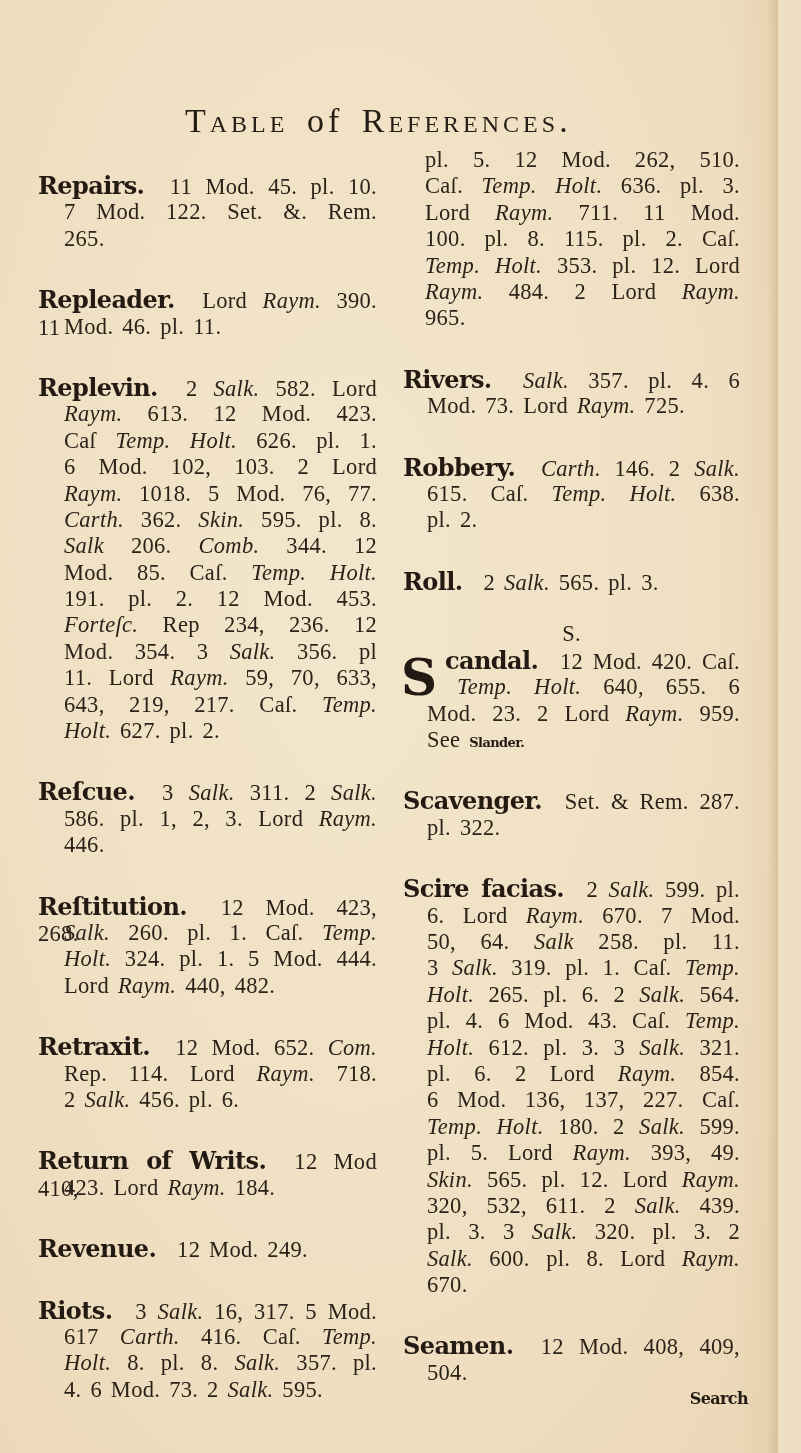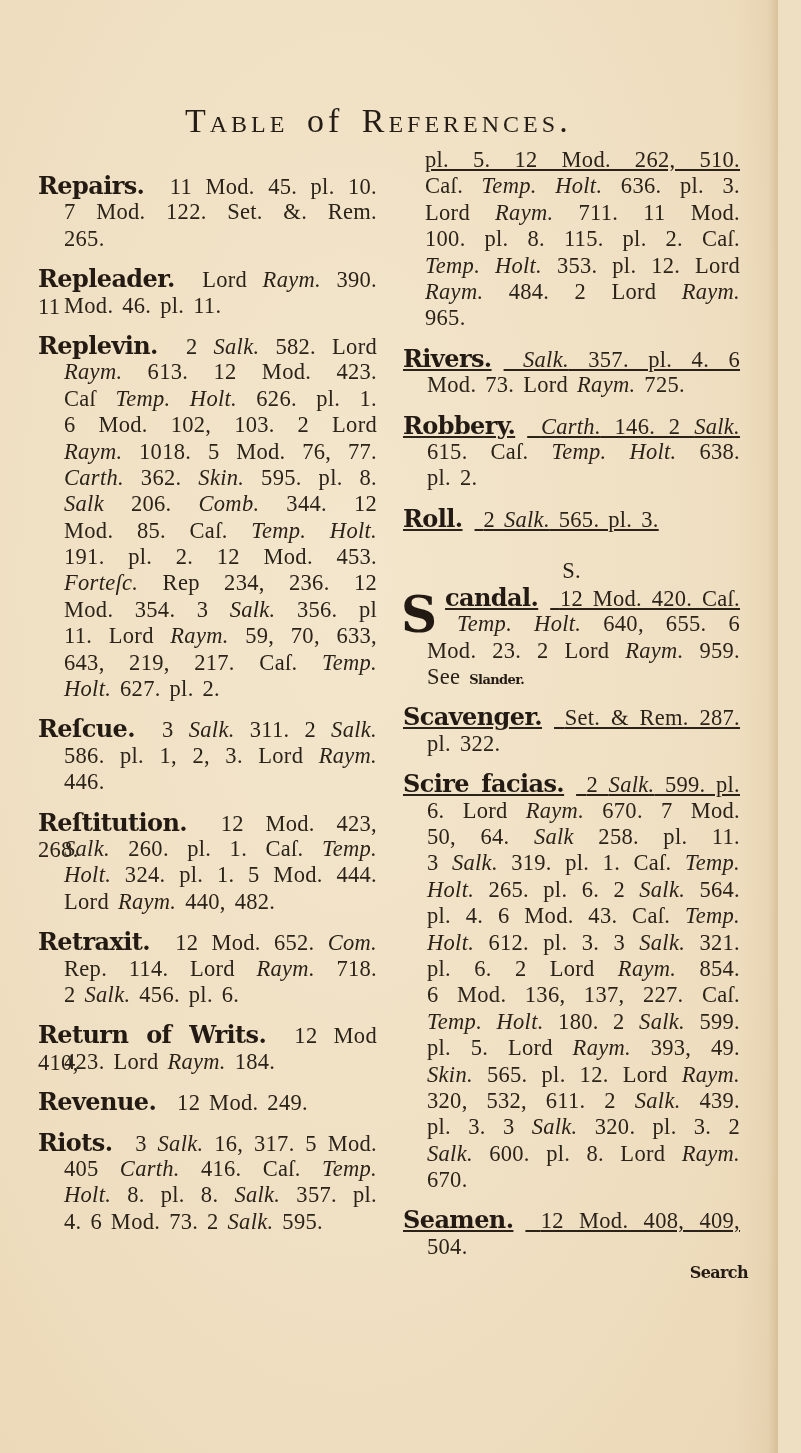--- a/index.html
+++ b/index.html
@@ -20,28 +20,28 @@
       position: absolute; left: 185px; top: 104px; margin: 0;
       font-family: "Liberation Serif", serif; font-weight: normal;
       font-size: 34px; line-height: 34px;
       font-variant: small-caps; letter-spacing: 4px; word-spacing: 6px;
       white-space: nowrap; color: #241d15;
     }
     .title .of { font-variant: normal; }
     .col { position: absolute; font-size: 22.5px; letter-spacing: 0.3px; word-spacing: 3px; }
     .col-left { left: 38px; top: 173px; width: 339px; }
     .col-right { left: 403px; top: 147px; width: 337px; }
-    .entry { position: relative; margin-top: 14px; }
+    .entry { position: relative; margin-top: 35px; }
     .entries > .entry:first-child { margin-top: 0; }
     .line { height: 26.4px; line-height: 26.4px; text-align: left; }
     .line.just { text-align: justify; text-align-last: justify; }
     .col-left .line { padding-left: 26px; }
     .col-left .line.first { padding-left: 0; }
     .col-right .line { padding-left: 24px; }
-    .col-right .line.first { padding-left: 0; text-decoration: underline; }
+    .col-right .line.first { padding-left: 0; }
     .col-right .entry.continued .line { padding-left: 22px; }
     .entry.has-drop .line.first { padding-left: 42px; }
     .entry.has-drop .line.second { padding-left: 54px; }
     .headword {
       font-family: "DejaVu Serif", serif; font-weight: bold;
       font-size: 24px; letter-spacing: -0.6px; margin-right: 12px; color: #231b13;
     }
     .run.it { font-style: italic; }
     .run.bl {
       font-family: "DejaVu Serif", serif; font-weight: bold;
@@ -120,21 +120,21 @@
         </div>
         <div class="entry">
           <div class="line first just"><span class="headword">Return of Writs.</span> <span class="run">12 Mod 410,</span></div>
           <div class="line second"><span class="run">423. Lord </span><span class="run it">Raym.</span><span class="run"> 184.</span></div>
         </div>
         <div class="entry">
           <div class="line first"><span class="headword">Revenue.</span> <span class="run">12 Mod. 249.</span></div>
         </div>
         <div class="entry">
           <div class="line first just"><span class="headword">Riots.</span> <span class="run">3 </span><span class="run it">Salk.</span><span class="run"> 16, 317. 5 Mod.</span></div>
-          <div class="line second just"><span class="run">405 </span><span class="run it">Carth.</span><span class="run"> 416. Caſ. </span><span class="run it">Temp.</span></div>
+          <div class="line second just"><span class="run">617 </span><span class="run it">Carth.</span><span class="run"> 416. Caſ. </span><span class="run it">Temp.</span></div>
           <div class="line just"><span class="run it">Holt.</span><span class="run"> 8. pl. 8. </span><span class="run it">Salk.</span><span class="run"> 357. pl.</span></div>
           <div class="line"><span class="run">4. 6 Mod. 73. 2 </span><span class="run it">Salk.</span><span class="run"> 595.</span></div>
         </div>
       </div>
   </div>
 
   <div class="col col-right">
     <div class="entries">
         <div class="entry continued">
           <div class="line first just"><span class="run">pl. 5. 12 Mod. 262, 510.</span></div>

